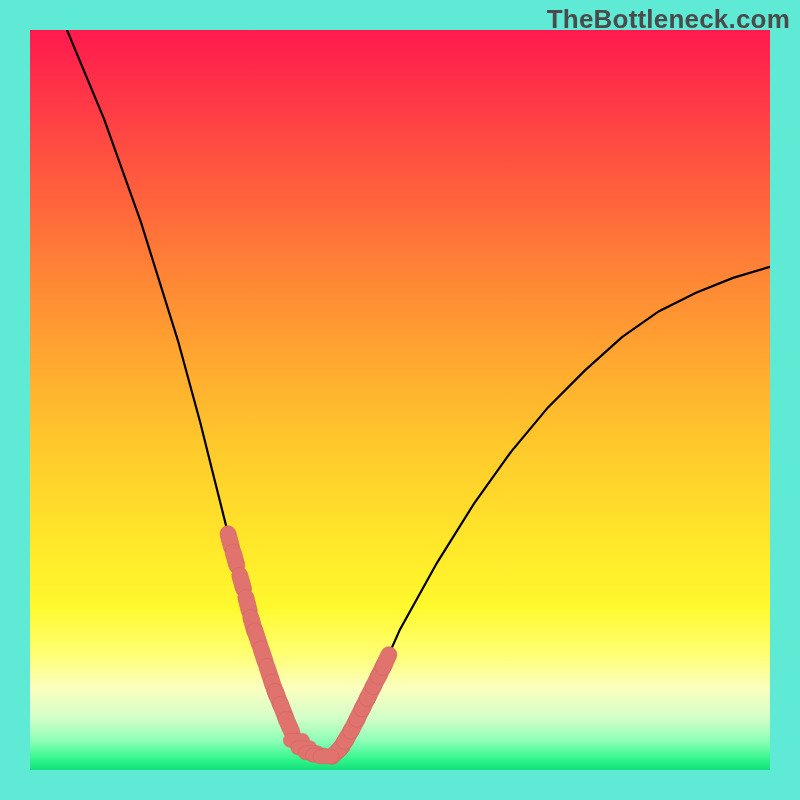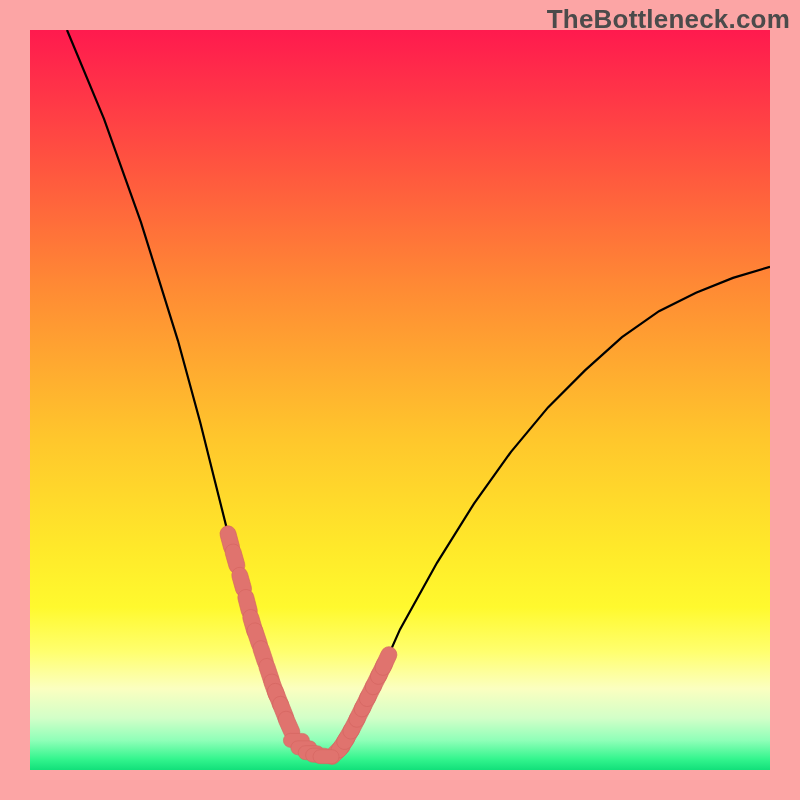--- a/index.html
+++ b/index.html
@@ -10,21 +10,21 @@
     overflow: hidden;
     background: #000;
     font-family: Arial, Helvetica, sans-serif;
   }
   .frame {
     position: absolute;
     left: 0;
     top: 0;
     width: 800px;
     height: 800px;
-    background: #fca5a5;
+    background: #5eead4;
   }
   .plot {
     position: absolute;
     left: 30px;
     top: 30px;
     width: 740px;
     height: 740px;
     background: linear-gradient(to bottom,
       #ff1a4e 0%,
       #ff3348 8%,

